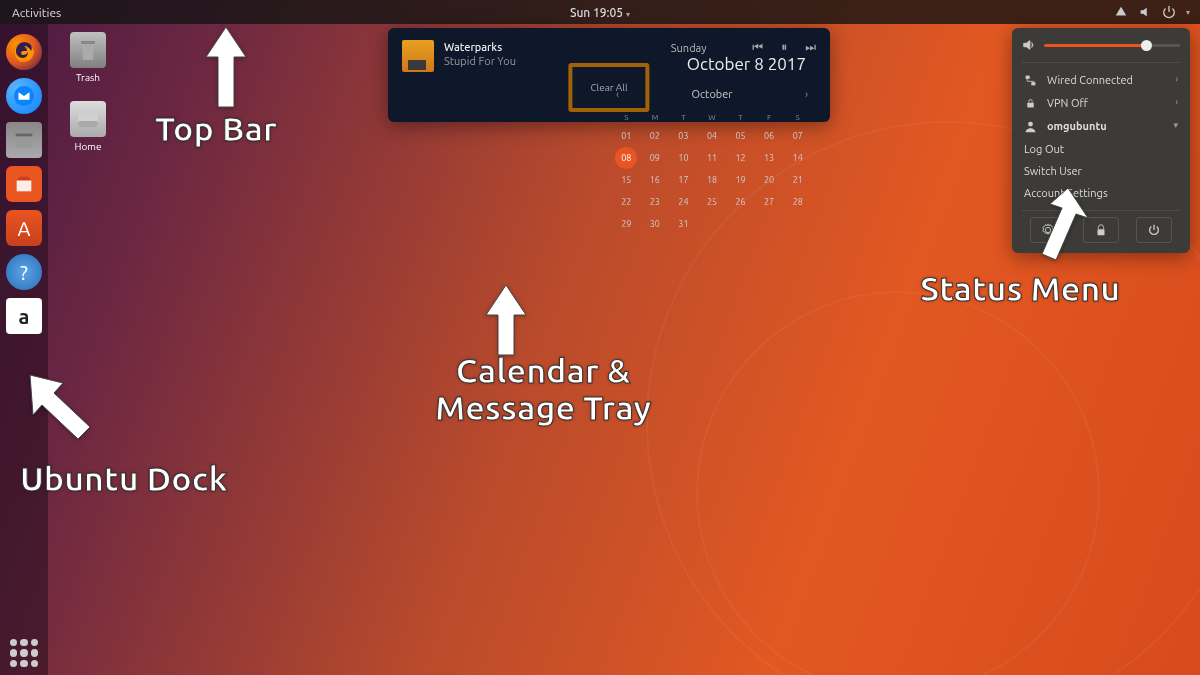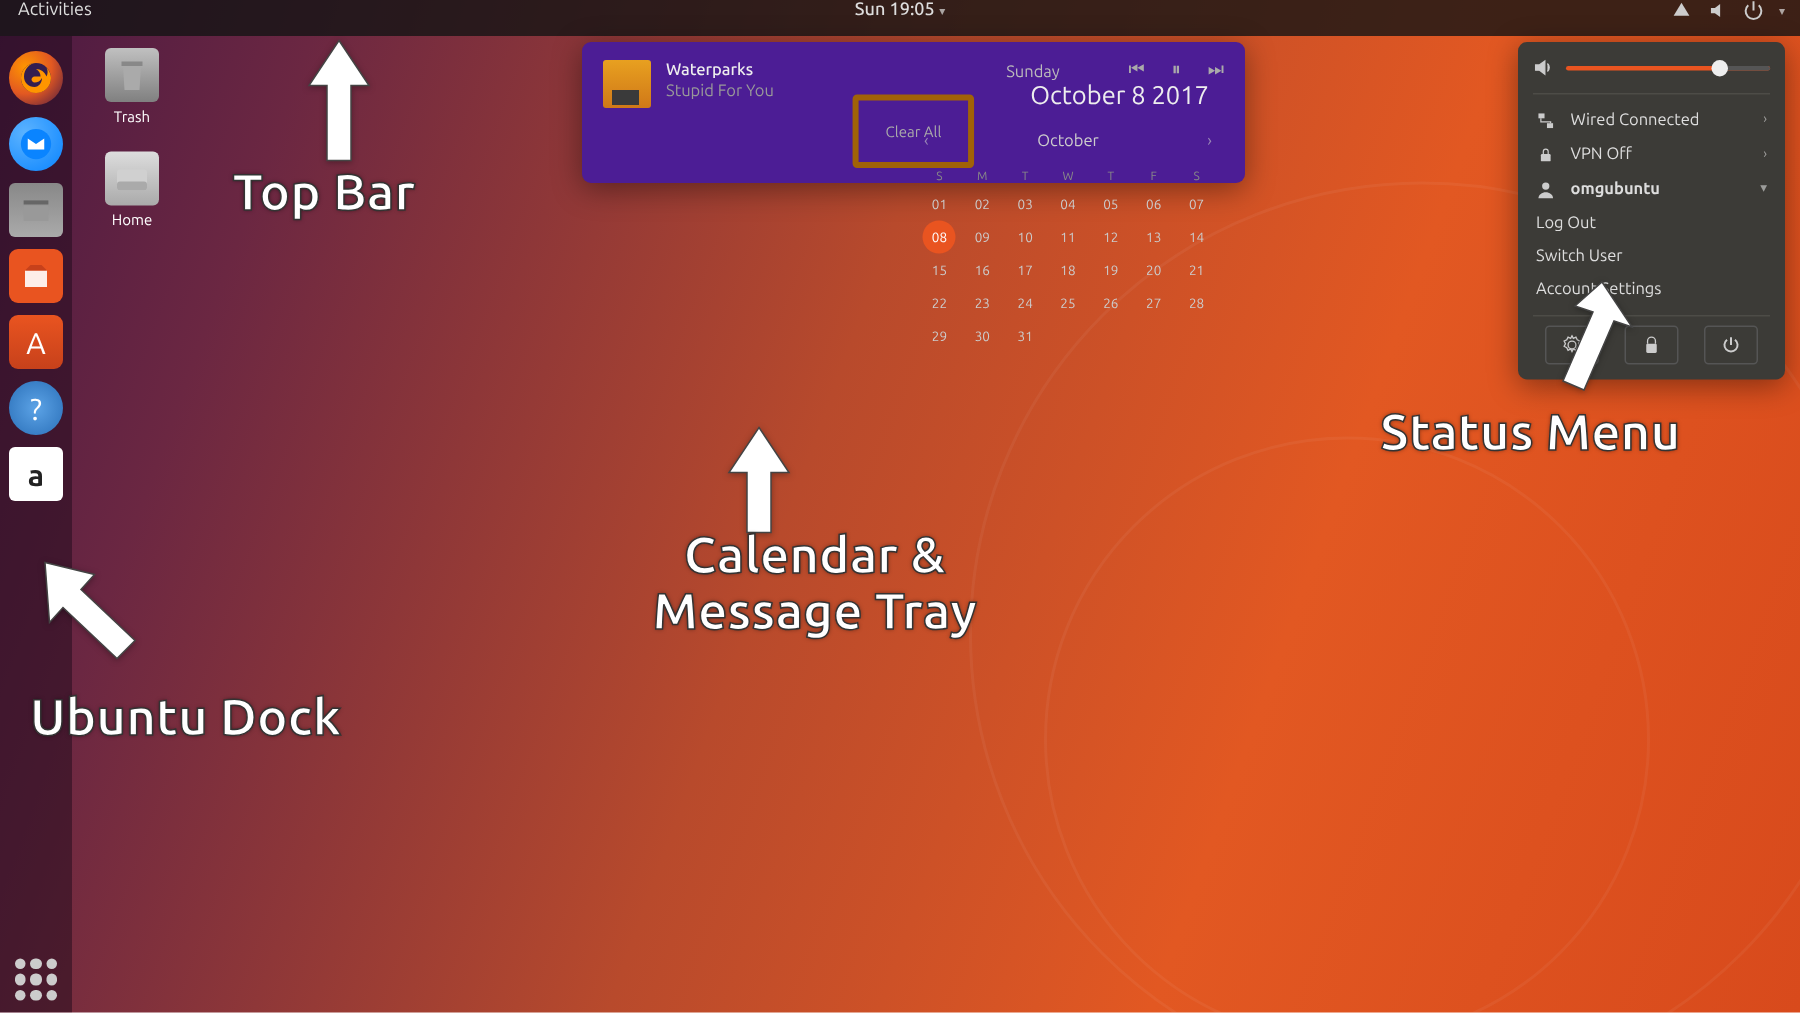--- a/index.html
+++ b/index.html
@@ -2,21 +2,21 @@
 <html><head>
 <meta charset="utf-8">
 <style>
 * { margin: 0; padding: 0; box-sizing: border-box; font-family: Ubuntu, "Segoe UI", sans-serif; }
 body { width: 1200px; height: 675px; overflow: hidden; position: relative; background: linear-gradient(110deg, #4a1942 0%, #6b2742 15%, #b84a2c 45%, #e25822 70%, #d84a1c 100%); }
 .wallpaper-circles { position: absolute; right: -100px; bottom: -100px; width: 700px; height: 700px; }
 .wallpaper-circles::before { content: ''; position: absolute; width: 600px; height: 600px; border: 2px solid rgba(255,255,255,0.05); border-radius: 50%; right: 50px; bottom: 50px; }
 .wallpaper-circles::after { content: ''; position: absolute; width: 400px; height: 400px; border: 2px solid rgba(255,255,255,0.05); border-radius: 50%; right: 200px; bottom: 80px; }
 
 
-.topbar { position: absolute; top: 0; left: 0; right: 0; height: 24px; background: rgba(20,20,20,0.8); color: #ddd; display: flex; align-items: flex-start; font-size: 12px; z-index: 10; }
+.topbar { position: absolute; top: 0; left: 0; right: 0; height: 24px; background: rgba(20,20,20,0.8); color: #ddd; display: flex; align-items: center; font-size: 12px; z-index: 10; }
 .topbar .activities { padding: 0 12px; cursor: pointer; }
 .topbar .clock { position: absolute; left: 50%; transform: translateX(-50%); cursor: pointer; font-weight: 500; }
 .topbar .clock::after { content: '▾'; font-size: 8px; margin-left: 3px; opacity: 0.7; }
 .topbar .right { margin-left: auto; padding: 0 10px; display: flex; align-items: center; gap: 10px; cursor: pointer; }
 .topbar .right svg { width: 14px; height: 14px; fill: #ccc; }
 
 
 .dock { position: absolute; left: 0; top: 24px; bottom: 0; width: 48px; background: rgba(30,10,25,0.5); display: flex; flex-direction: column; align-items: center; padding-top: 6px; z-index: 5; }
 .dock-icon { width: 36px; height: 36px; margin: 4px 0; border-radius: 6px; cursor: pointer; display: flex; align-items: center; justify-content: center; font-size: 20px; }
 .dock-icon.firefox { background: radial-gradient(circle at 30% 30%, #ff9500, #e25822, #4a1942); color: white; border-radius: 50%; }
@@ -29,21 +29,21 @@
 .apps-button { position: absolute; bottom: 8px; left: 10px; width: 28px; height: 28px; cursor: pointer; display: grid; grid-template-columns: repeat(3,1fr); grid-template-rows: repeat(3,1fr); gap: 3px; }
 .apps-button span { background: #ccc; border-radius: 50%; }
 
 
 .desktop-icons { position: absolute; left: 58px; top: 32px; }
 .desktop-icon { width: 60px; text-align: center; color: #fff; font-size: 10px; margin-bottom: 18px; cursor: pointer; }
 .desktop-icon .glyph { width: 36px; height: 36px; margin: 0 auto 4px; background: linear-gradient(#c0c0c0,#808080); border-radius: 4px; display:flex; align-items:center; justify-content:center; }
 .desktop-icon.home .glyph { background: linear-gradient(#ddd,#aaa); }
 
 
-.calendar-popup { position: absolute; top: 28px; left: 388px; width: 442px; background: #4c1d95; border-radius: 6px; color: #ccc; font-size: 11px; padding: 12px 14px 50px; z-index: 20; box-shadow: 0 4px 20px rgba(0,0,0,0.4); }
+.calendar-popup { position: absolute; top: 28px; left: 388px; width: 442px; background: #0f172a; border-radius: 6px; color: #ccc; font-size: 11px; padding: 12px 14px 50px; z-index: 20; box-shadow: 0 4px 20px rgba(0,0,0,0.4); }
 .now-playing { display: flex; align-items: flex-start; gap: 10px; }
 .album-art { width: 32px; height: 32px; background: linear-gradient(#e8a020,#d07818); border-radius: 2px; position: relative; }
 .album-art::after { content:''; position:absolute; bottom:2px; left:6px; width:18px; height:10px; background:#3a3a3a; }
 .track-info { line-height: 1.3; }
 .track-title { color: #eee; font-weight: 500; }
 .track-artist { color: #999; }
 .media-controls { margin-left: auto; display: flex; gap: 18px; align-items: center; color: #aaa; }
 .media-controls span { cursor: pointer; font-size: 12px; }
 .date-display { position: absolute; right: 24px; top: 14px; text-align: left; }
 .date-display .dow { color: #bbb; font-size: 11px; }

